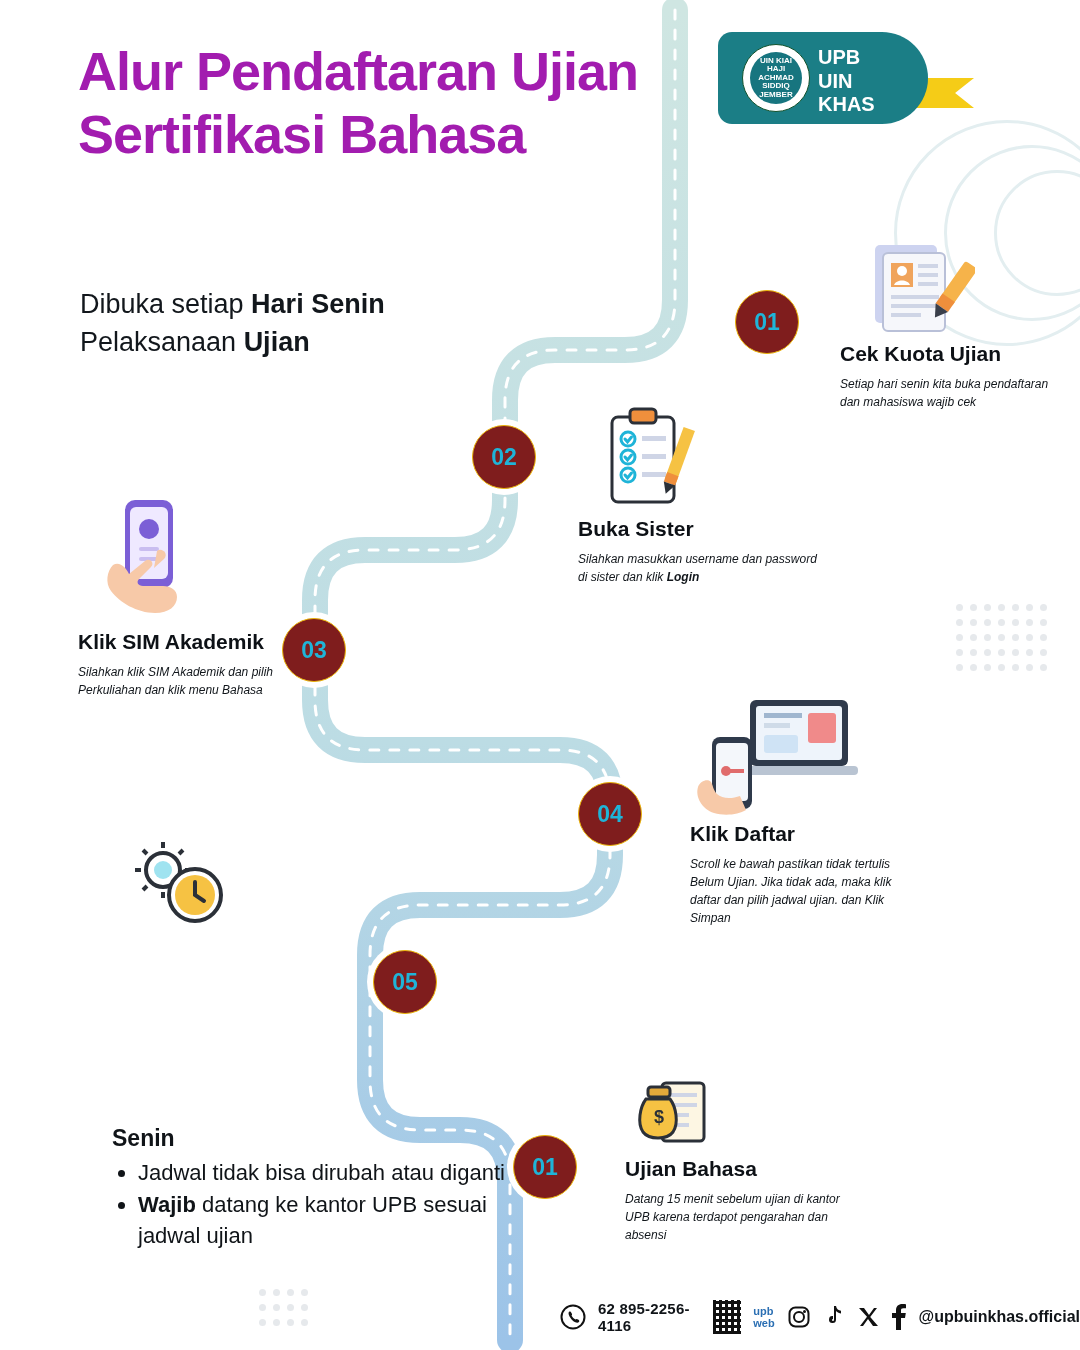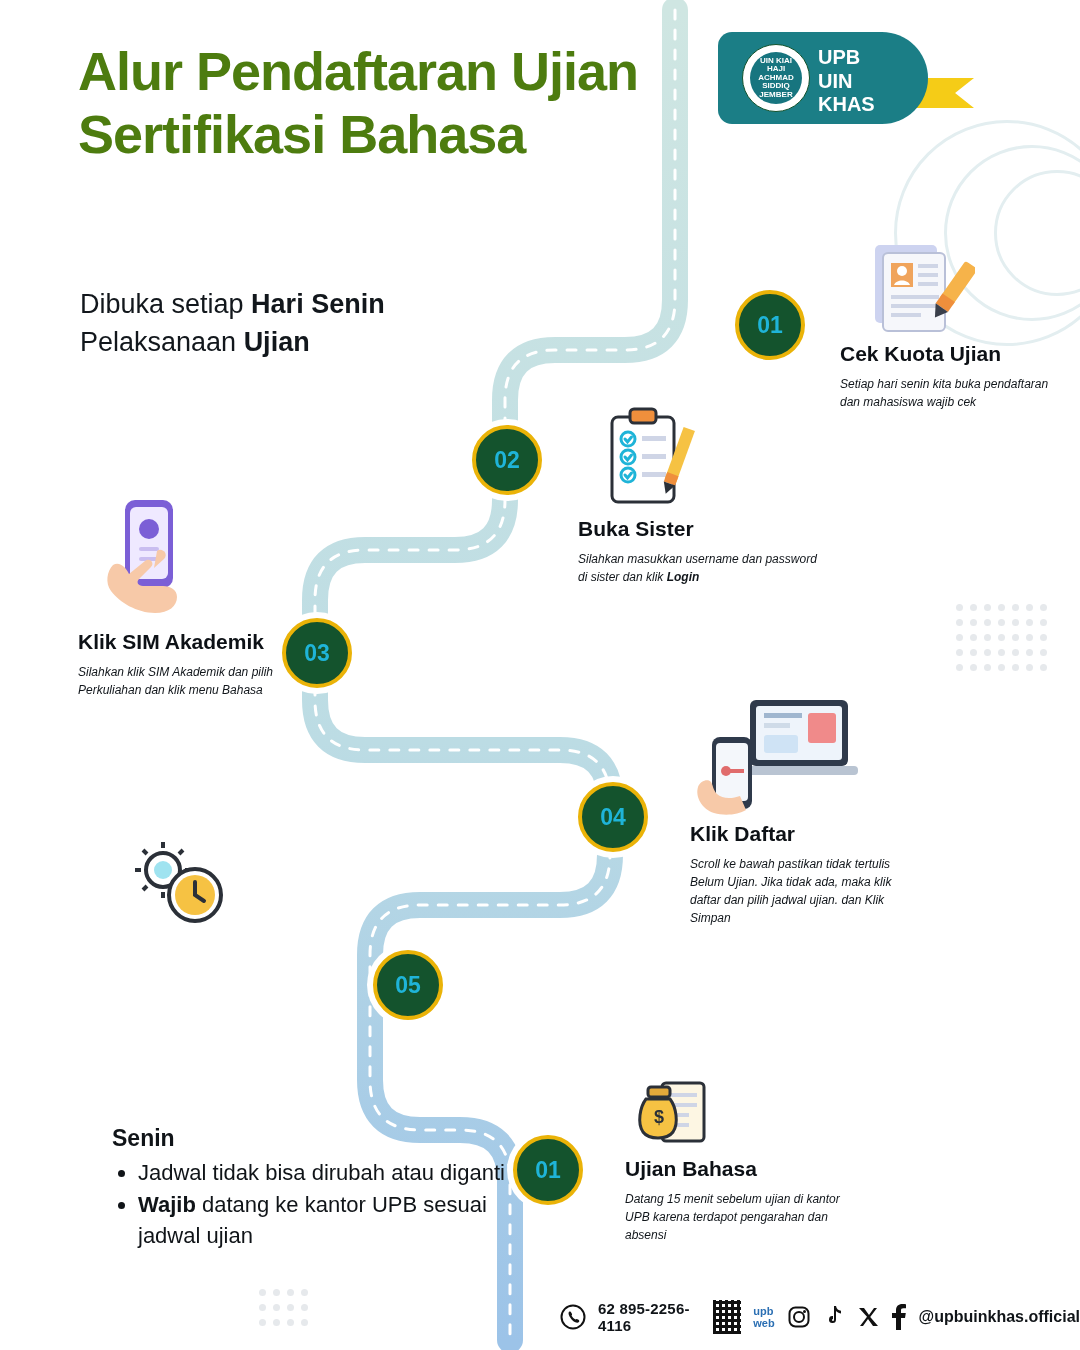--- a/index.html
+++ b/index.html
@@ -21,40 +21,40 @@
   .dots-right{right:30px;top:600px;}
   .dots-left{left:255px;top:1285px;grid-template-columns:repeat(4,14px);}
 
   
   .path-svg{position:absolute;left:0;top:0;width:1080px;height:1350px;pointer-events:none;}
 
   
   .title{
     position:absolute;left:78px;top:40px;width:600px;
     font-size:54px;line-height:1.16;font-weight:bold;letter-spacing:-1px;
-    color:#4d7c0f;
+    color:#a21caf;
   }
   .subtitle{
     position:absolute;left:80px;top:285px;width:520px;
     font-size:27px;line-height:1.42;color:#12171c;
   }
   .subtitle b{font-weight:bold;}
 
   
   .logo-wrap{position:absolute;left:718px;top:32px;width:240px;height:92px;}
   .logo-plate{position:absolute;left:0;top:0;width:210px;height:92px;background:#1b7e86;border-radius:14px 46px 46px 14px;}
   .logo-seal{position:absolute;left:24px;top:12px;width:66px;height:66px;border-radius:50%;background:#ffffff;border:1px solid #14532d;display:flex;align-items:center;justify-content:center;overflow:hidden;}
   .seal-inner{width:52px;height:52px;border-radius:50%;background:#17757f;display:flex;align-items:center;justify-content:center;color:#fff;font-size:8px;text-align:center;line-height:1.05;font-weight:bold;}
   .logo-text{position:absolute;left:100px;top:14px;color:#ffffff;font-weight:bold;font-size:20px;line-height:1.18;}
   .logo-flag{position:absolute;left:170px;top:46px;width:86px;height:30px;background:#f5cc17;clip-path:polygon(0 0,100% 0,78% 50%,100% 100%,0 100%);}
 
   
   .badge{
     position:absolute;width:62px;height:62px;border-radius:50%;
-    background:#14532d;border:4px solid #eab308;
+    background:#7f1d1d;border:1px solid #eab308;
     display:flex;align-items:center;justify-content:center;
     color:#1fb4d8;font-weight:bold;font-size:23px;
     box-shadow:0 0 0 6px #ffffff;
   }
 
   
   .step{position:absolute;}
   .step h3{margin:0 0 8px 0;font-size:21px;font-weight:bold;color:#0d1116;line-height:1.3;}
   .step p{margin:0;font-size:12px;line-height:1.5;font-style:italic;color:#11161b;}
   .step p b{font-weight:bold;font-style:italic;}

